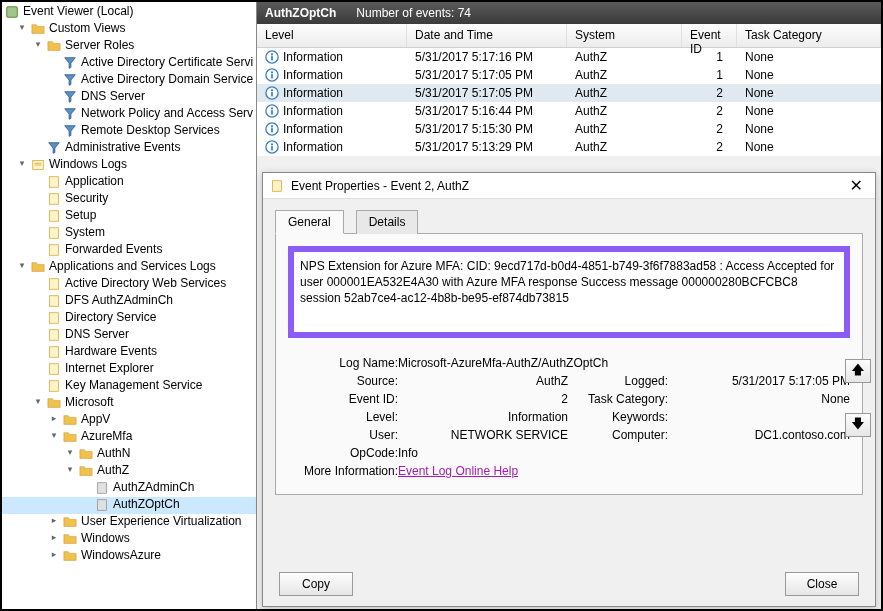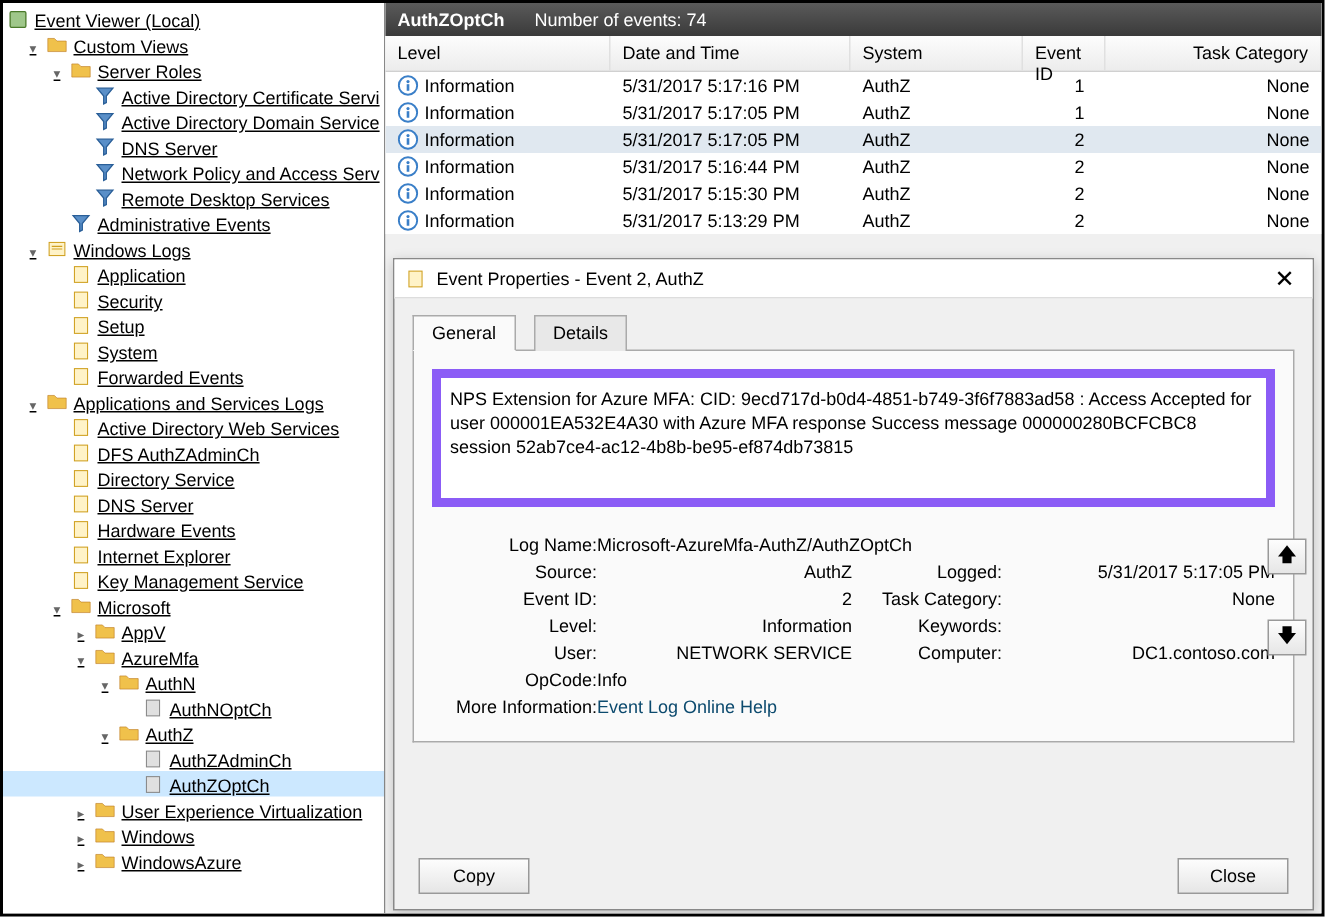--- a/index.html
+++ b/index.html
@@ -1,40 +1,40 @@
 <!DOCTYPE html>
 <html><head>
 <meta charset="utf-8">
 <style>
 * { box-sizing: border-box; margin: 0; padding: 0; }
 body { font-family: "Segoe UI", Tahoma, sans-serif; font-size: 12px; background: #fff; color: #000; width: 883px; height: 611px; overflow: hidden; border: 2px solid #000; }
 .app { display: flex; height: 100%; }
 .tree-panel { width: 255px; background: #fff; overflow: hidden; border-right: 1px solid #888; }
 .tree { padding: 2px 0; }
-.tree-item { display: flex; align-items: flex-end; height: 17px; padding-left: var(--indent, 4px); white-space: nowrap; cursor: default; text-decoration: underline; }
+.tree-item { display: flex; align-items: flex-start; height: 17px; padding-left: var(--indent, 4px); white-space: nowrap; cursor: default; }
 .tree-item.selected { background: #cce8ff; }
 .expander { width: 12px; height: 12px; display: inline-flex; align-items: center; justify-content: center; font-size: 9px; color: #666; margin-right: 2px; }
 .icon { width: 16px; height: 16px; display: inline-flex; align-items: center; justify-content: center; margin-right: 3px; }
 .icon svg { width: 14px; height: 14px; }
 .folder-icon svg { fill: #f0c14b; stroke: #c08028; stroke-width: 0.5; }
 .root-icon svg { fill: #9fc78a; stroke: #4a7a2a; }
 .filter-icon svg { fill: #5a8fc8; stroke: #2a5f98; }
 .log-icon svg { fill: #fff3c8; stroke: #d0a020; stroke-width:0.8; }
 .channel-icon svg { fill: #e0e0e0; stroke: #888; stroke-width:0.8;}
 .right-panel { flex: 1; display: flex; flex-direction: column; background: #f0f0f0; position: relative; }
 .header-bar { height: 22px; background: linear-gradient(#5a5a5a, #3a3a3a); color: #fff; display: flex; align-items: center; padding: 0 8px; font-size: 12px; }
 .header-bar .title { font-weight: 600; margin-right: 20px; }
 .event-table { background: #fff; }
 .table-header { display: flex; background: linear-gradient(#fdfdfd, #ececec); border-bottom: 1px solid #d0d0d0; height: 24px; }
 .th { padding: 4px 8px; border-right: 1px solid #e0e0e0; font-size: 12px; }
 .col-level { width: 150px; }
 .col-date { width: 160px; }
 .col-source { width: 115px; }
 .col-eventid { width: 55px; text-align: left; }
-.col-task { flex: 1; text-align: right; }
+.col-task { flex: 1; }
 .table-body { max-height: 130px; overflow: hidden; }
 .tr { display: flex; height: 18px; align-items: center; font-size: 12px; }
 .tr.selected { background: #e0e8f0; }
 .td { padding: 1px 8px; overflow: hidden; white-space: nowrap; }
 .info-icon { width: 14px; height: 14px; display: inline-flex; margin-right: 4px; vertical-align: middle;}
 .info-icon svg { width: 14px; height: 14px; }
 .col-eventid.td { text-align: right; padding-right: 14px;}
 .dialog { position: absolute; top: 170px; left: 5px; right: 5px; bottom: 2px; background: #f0f0f0; border: 1px solid #888; box-shadow: 0 2px 8px rgba(0,0,0,0.2); display:flex; flex-direction:column; }
 .dialog-title { height: 26px; display: flex; align-items: center; padding: 0 6px; background: #fff; border-bottom: 1px solid #ddd; }
 .dialog-title .icon { margin-right: 6px; }
@@ -44,21 +44,21 @@
 .tab { padding: 4px 12px; background: #e8e8e8; border: 1px solid #aaa; border-bottom: none; margin-right: 12px; font-size: 12px; cursor: default; position: relative; top: 1px; }
 .tab.active { background: #fafafa; border-bottom: 1px solid #fafafa; }
 .tab-content { border: 1px solid #aaa; border-top: none; background: #fafafa; padding: 12px; }
 .desc-box { border: 6px solid #8b5cf6; background: #fff; padding: 6px; font-size: 12px; line-height: 1.35; height: 92px; overflow: hidden; }
 .fields { margin-top: 18px; font-size: 12px; text-align: right; }
 .field-row { display: flex; margin-bottom: 4px; }
 .field-label { width: 110px; }
 .field-val { width: 170px; }
 .field-label2 { width: 100px; }
 .field-val2 { flex: 1; }
-.link { color: #0c4a6e; cursor: pointer; }
+.link { color: #a21caf; text-decoration: underline; cursor: pointer; }
 .nav-btns { position: absolute; right: 4px; top: 160px; display: flex; flex-direction: column; gap: 30px; }
 .nav-btn { width: 26px; height: 24px; background: linear-gradient(#fdfdfd,#e6e6e6); border: 1px solid #999; display: flex; align-items: center; justify-content: center; font-size: 13px; cursor: default; }
 .dialog-buttons { display: flex; padding: 8px 16px 10px 16px; }
 .btn { min-width: 74px; height: 24px; background: linear-gradient(#fdfdfd,#e6e6e6); border: 1px solid #999; font-size: 12px; cursor: default; padding: 0 14px; }
 .spacer { flex: 1; }
 </style>
 </head>
 <body>
 
 <div class="app">
@@ -282,28 +282,20 @@
           <span>AzureMfa</span>
         </div>
       <div class="tree-item" style="--indent:62px">
           <span class="expander">▾</span>
           <span class="icon folder-icon">
             <svg viewBox="0 0 16 16">
               <path d="M1 3h5l2 2h7v8H1z"></path>
             </svg>
           </span>
           <span>AuthN</span>
-        </div>
-      <div class="tree-item" style="--indent:92px">
-          <span class="icon channel-icon">
-            <svg viewBox="0 0 16 16">
-              <rect x="3" y="2" width="10" height="12"></rect>
-            </svg>
-          </span>
-          <span>AuthNOptCh</span>
         </div>
       <div class="tree-item" style="--indent:62px">
           <span class="expander">▾</span>
           <span class="icon folder-icon">
             <svg viewBox="0 0 16 16">
               <path d="M1 3h5l2 2h7v8H1z"></path>
             </svg>
           </span>
           <span>AuthZ</span>
         </div>

